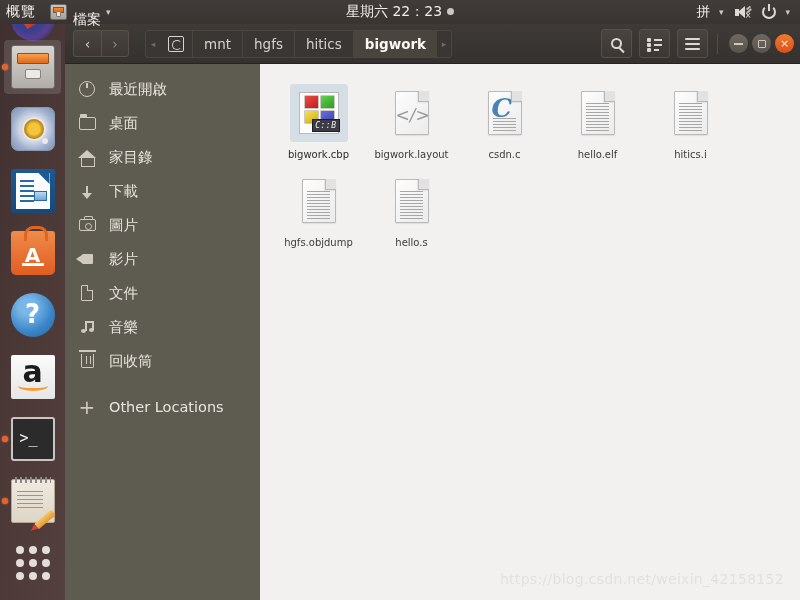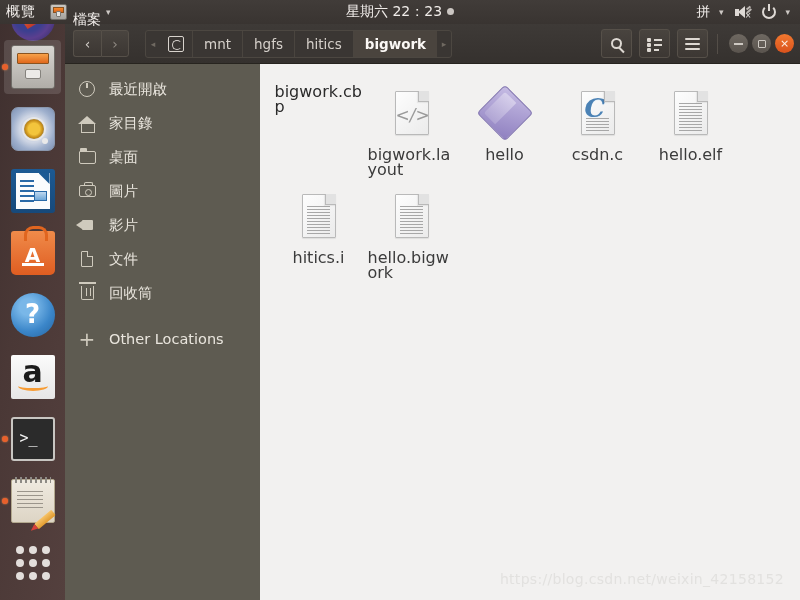--- a/index.html
+++ b/index.html
@@ -220,21 +220,21 @@
   .si-plus{ font-size:20px; color:#cfcabd; line-height:16px;}
   .side-gap{ height:12px;}
 
   .content{ flex:1; background:#f2f1f0; position:relative; padding:16px 0 0 0;}
   .filegrid{ display:flex; flex-wrap:wrap; align-content:flex-start; padding-left:12px;}
   .fileitem{ width:93px; padding:4px 2px 6px; display:flex; flex-direction:column;
      align-items:center; gap:5px;}
   .fileitem.selected .thumb{ background:rgba(190,205,218,0.55); border-radius:3px;}
   .thumb{ width:58px; height:58px; display:flex; align-items:center; justify-content:center;
      position:relative;}
-  .flabel{ font-size:16px; color:#3b3b3b; text-align:left; line-height:15px; max-width:88px;
+  .flabel{ font-size:10px; color:#3b3b3b; text-align:right; line-height:15px; max-width:88px;
      word-break:break-word;}
   .fileitem.selected .flabel{ color:#2b2b2b;}
 
   
   .doc{ width:34px; height:44px; background:linear-gradient(135deg,#fdfdfd,#ebebeb);
      border:1px solid #b9b9b9; border-radius:1px; position:relative; box-shadow:0 1px 1px rgba(0,0,0,.08);}
   .doc:after{ content:""; position:absolute; right:-1px; top:-1px; width:10px; height:10px;
      background:#e2e2e2; border-left:1px solid #b9b9b9; border-bottom:1px solid #b9b9b9;
      box-shadow:-1px 1px 1px rgba(0,0,0,.06);}
   .doclines{ position:absolute; left:4px; right:5px; top:13px; height:26px;
@@ -409,85 +409,105 @@
 
       <div class="sidebar">
         <div class="side-item">
           <span class="side-icon">
               <i class="si-clock"></i>
             </span>
           <span>最近開啟</span>
         </div>
         <div class="side-item">
           <span class="side-icon">
+              <i class="si-folder"></i>
+            </span>
+          <span>桌面</span>
+        </div>
+        <div class="side-item">
+          <span class="side-icon">
               <i class="si-home"></i>
             </span>
           <span>家目錄</span>
         </div>
         <div class="side-item">
           <span class="side-icon">
-              <i class="si-folder"></i>
-            </span>
-          <span>桌面</span>
+              <i class="si-dl"></i>
+            </span>
+          <span>下載</span>
         </div>
         <div class="side-item">
           <span class="side-icon">
               <i class="si-cam"></i>
             </span>
           <span>圖片</span>
         </div>
         <div class="side-item">
           <span class="side-icon">
               <i class="si-vid"></i>
             </span>
           <span>影片</span>
         </div>
         <div class="side-item">
           <span class="side-icon">
               <i class="si-doc"></i>
             </span>
           <span>文件</span>
+        </div>
+        <div class="side-item">
+          <span class="side-icon">
+              <span class="si-music">
+                <i></i>
+                <b></b>
+                <u></u>
+              </span>
+            </span>
+          <span>音樂</span>
         </div>
         <div class="side-item">
           <span class="side-icon">
               <i class="si-trash"></i>
             </span>
           <span>回收筒</span>
         </div>
         <div class="side-gap"></div>
         <div class="side-item">
           <span class="side-icon">
               <i class="si-plus">+</i>
             </span>
           <span>Other Locations</span>
         </div>
       </div>
 
       <div class="content">
         <div class="filegrid">
 
           <div class="fileitem selected">
+            <span class="thumb">
+              <span class="cbp">
+                <i class="pg"></i>
+                  <i class="sq q1"></i>
+                  <i class="sq q2"></i>
+                  <i class="sq q3"></i>
+                  <i class="sq q4"></i>
+                <i class="badge">C::B</i>
+              </span>
+            </span>
             <span class="flabel">bigwork.cbp</span>
           </div>
 
           <div class="fileitem">
             <span class="thumb">
               <span class="doc">
                 <i class="xml">&lt;/&gt;</i>
               </span>
             </span>
             <span class="flabel">bigwork.layout</span>
           </div>
 
-          <div class="fileitem">
-            <span class="thumb">
-              <span class="exe"></span>
-            </span>
-            <span class="flabel">hello</span>
-          </div>
 
           <div class="fileitem">
             <span class="thumb">
               <span class="doc">
                 <i class="doclines" style="top:26px;height:14px"></i>
                 <i class="cletter">C</i>
               </span>
             </span>
             <span class="flabel">csdn.c</span>
           </div>
@@ -510,22 +530,30 @@
             <span class="flabel">hitics.i</span>
           </div>
 
 
           <div class="fileitem">
             <span class="thumb">
               <span class="doc">
                   <i class="doclines short"></i>
                 </span>
             </span>
-            <span class="flabel">hello.bigwork</span>
-          </div>
-
+            <span class="flabel">hgfs.objdump</span>
+          </div>
+
+          <div class="fileitem">
+            <span class="thumb">
+              <span class="doc">
+                  <i class="doclines short"></i>
+                </span>
+            </span>
+            <span class="flabel">hello.s</span>
+          </div>
 
         </div>
         <div class="watermark">https://blog.csdn.net/weixin_42158152</div>
       </div>
     </div>
   </div>
 </div>
 
 </body></html>

